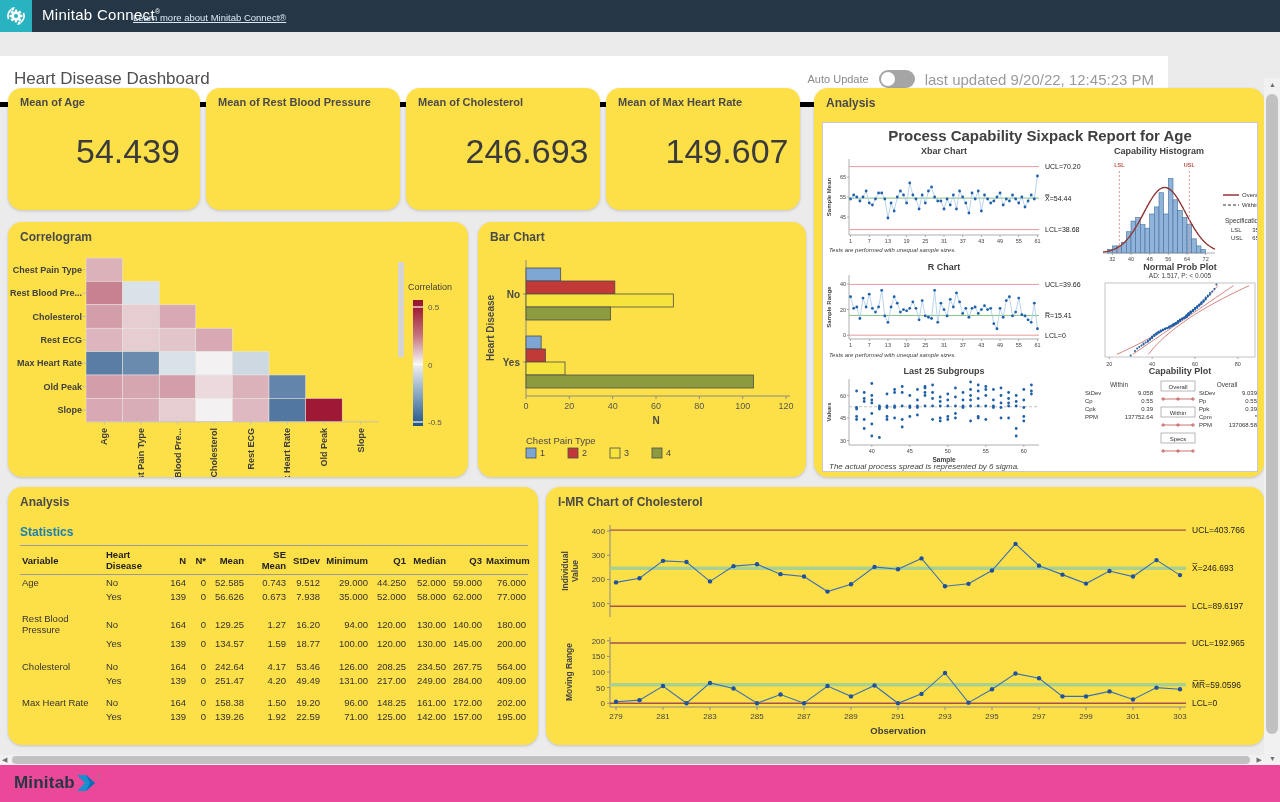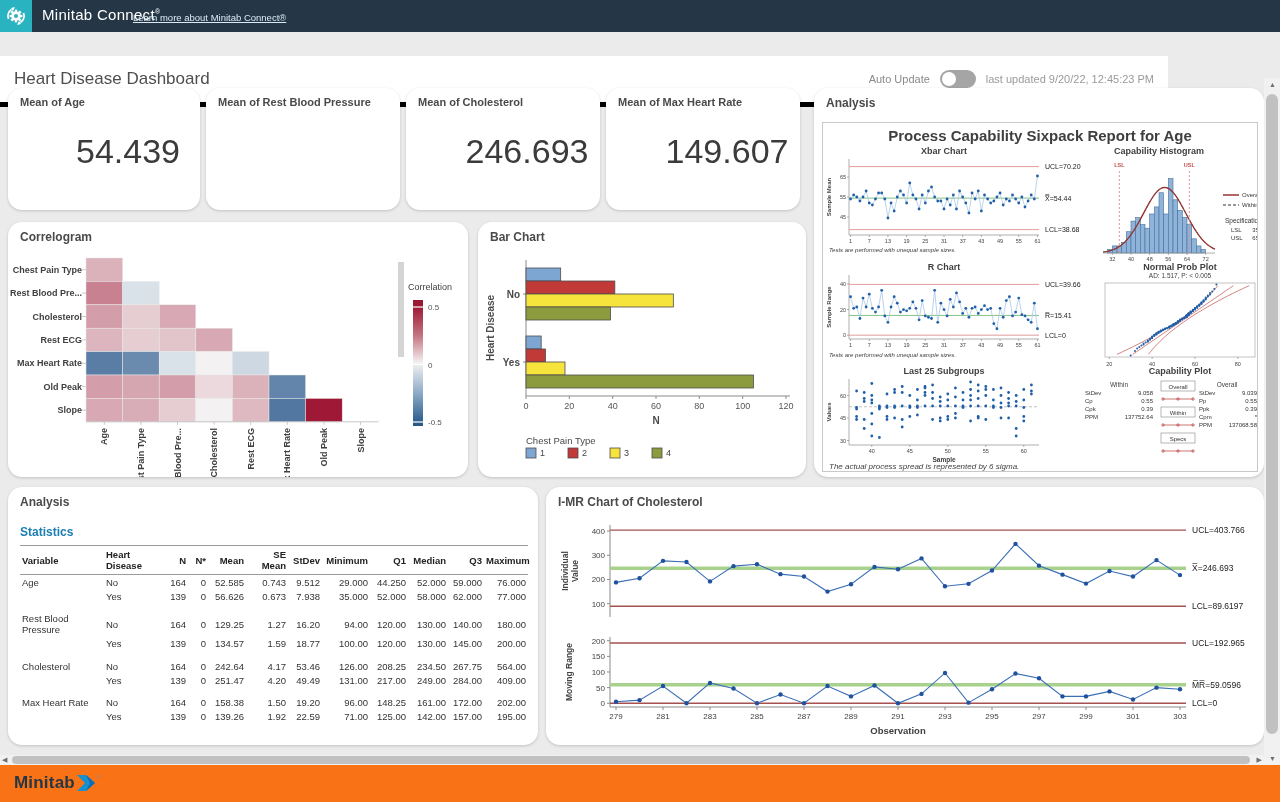--- a/index.html
+++ b/index.html
@@ -11,44 +11,44 @@
   .brand{position:absolute;left:42px;top:6px;color:#fff;font-size:15px;letter-spacing:.3px;}
   .brand sup{font-size:7px;}
   .nav-link{position:absolute;left:133px;top:12px;color:#dce9f5;font-size:9.5px;text-decoration:underline;cursor:pointer;}
   
   .pagehead{position:absolute;left:0;top:32px;width:1168px;height:46px;background:#fff;border-bottom:5px solid #000000;margin-top:24px;}
   .page-title{position:absolute;left:14px;top:13px;font-size:17px;color:#4f4f4f;}
   .head-right{position:absolute;right:14px;top:0;height:46px;display:flex;align-items:center;gap:10px;}
   .auto-lbl{font-size:11px;color:#8a8a8a;}
   .toggle{width:36px;height:18px;border-radius:9px;background:#a5a5a5;position:relative;cursor:pointer;}
   .knob{position:absolute;left:2px;top:2px;width:14px;height:14px;border-radius:50%;background:#fff;}
-  .updated{font-size:11px;color:#9a9a9a;}
+  .updated{font-size:15px;color:#9a9a9a;}
   
-  .panel{position:absolute;background:#ffffff;box-shadow:0 1px 3px rgba(0,0,0,.18);border-radius:14px;}
+  .panel{position:absolute;background:#fde047;box-shadow:0 1px 3px rgba(0,0,0,.18);border-radius:14px;}
   .ptitle{position:absolute;left:12px;top:8px;font-size:12px;font-weight:bold;color:#4a4a4a;}
   .kpi-val{position:absolute;left:0;right:0;top:44px;text-align:center;font-size:34px;color:#3b3b3b;padding-left:48px;}
   
   .sixpack{position:absolute;left:8px;top:34px;width:434px;height:348px;border:1px solid #c9c9c9;background:#fff;}
   .six-title{text-align:center;font-size:15px;font-weight:bold;color:#3f3f3f;padding-top:4px;height:18px;}
   
   .stats-head{position:absolute;left:12px;top:38px;font-size:12px;font-weight:bold;color:#1b7eb5;}
   table.stats{position:absolute;left:12px;top:58px;border-collapse:collapse;table-layout:fixed;width:508px;}
   table.stats th{font-size:9.5px;color:#222;border-top:1px solid #9a9a9a;border-bottom:1px solid #9a9a9a;padding:3px 2px;text-align:right;}
   table.stats th.l{text-align:left;}
   table.stats td{font-size:9.5px;color:#333;padding:1.5px 2px;}
   table.stats td.num{text-align:right;}
   table.stats tr.grp td{padding-top:10px;}
   
   .vscroll{position:absolute;right:0;top:78px;width:16px;height:687px;background:#f1f1f1;}
   .vthumb{position:absolute;left:2px;top:16px;width:12px;height:640px;background:#c1c1c1;border-radius:6px;}
   .hscroll{position:absolute;left:0;top:755px;width:1264px;height:10px;background:#f1f1f1;}
   .hthumb{position:absolute;left:12px;top:1px;width:1238px;height:8px;background:#c1c1c1;border-radius:4px;}
   .sarrow{position:absolute;font-size:7px;color:#6f6f6f;}
   
-  .footer{position:absolute;left:0;top:765px;width:1280px;height:37px;background:#f97316;text-decoration:underline;}
+  .footer{position:absolute;left:0;top:765px;width:1280px;height:37px;background:#ec4899;text-decoration:underline;}
   .mt-word{position:absolute;left:14px;top:8px;font-size:17px;font-weight:bold;color:#253746;letter-spacing:.2px;}
   svg text{font-family:"Liberation Sans",sans-serif;}
 </style>
 </head>
 <body>
 
 <div class="navbar">
   <div class="logo-sq">
     <svg width="32" height="32" viewBox="0 0 32 32">
       <g stroke="#ffffff" stroke-width="1.8" fill="none">

